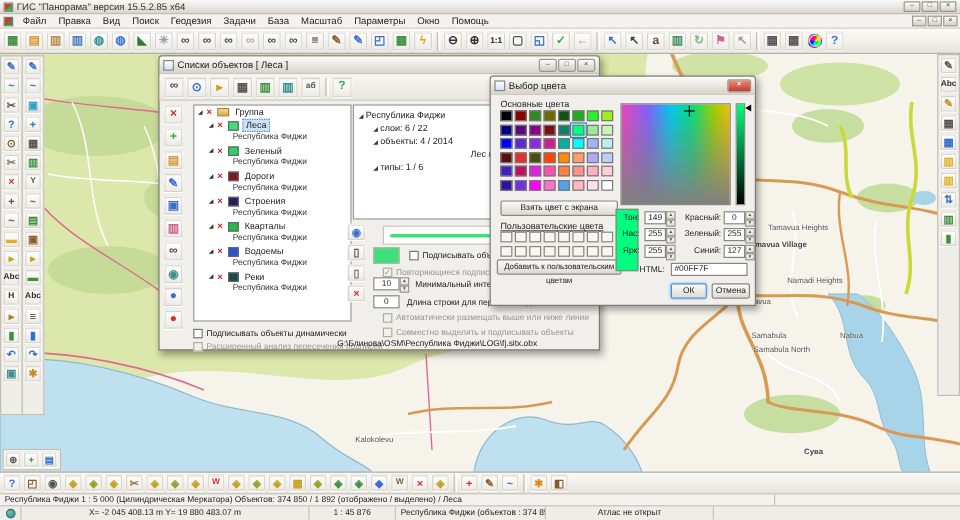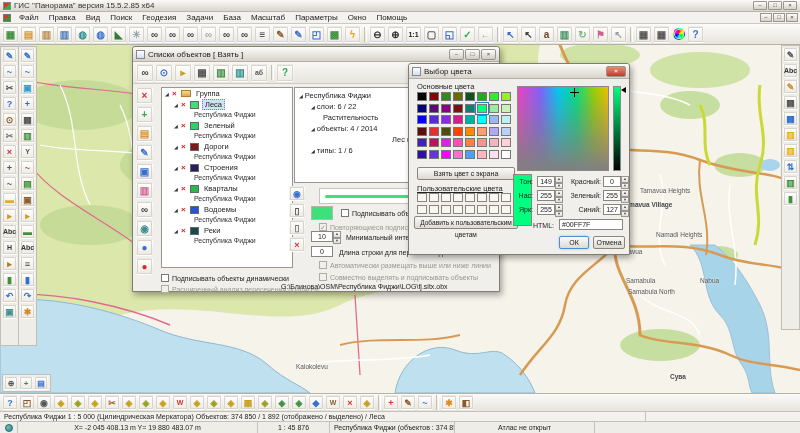--- a/index.html
+++ b/index.html
@@ -572,21 +572,21 @@
   <span class="sb-cell" style="width:240px; text-align:center;">X= -2 045 408.13 m      Y= 19 880 483.07 m</span>
   <span class="sb-cell" style="width:72px; text-align:center;">1 : 45 876</span>
   <span class="sb-cell" style="width:125px;">Республика Фиджи  (объектов : 374 850)</span>
   <span class="sb-cell" style="width:140px; text-align:center;">Атлас не открыт</span>
   <span class="sb-cell" style="flex:1; border-right:none;"></span>
 </div>
 
 <div class="dlg" id="dlg-objects">
   <div class="dlg-title">
     <span class="ico"></span>
-    <span style="flex:1">Списки объектов  [ Взять ]</span>
+    <span style="flex:1">Списки объектов  [ Леса ]</span>
     <span style="display:flex">
         <span class="dlg-btn"><span style="color: rgb(68, 68, 68);">–</span></span>
         <span class="dlg-btn"><span style="color: rgb(68, 68, 68);">□</span></span>
         <span class="dlg-btn"><span style="color: rgb(68, 68, 68);">×</span></span>
       </span>
   </div>
   <div class="dlg-toolbar">
       <span class="tile">
         <span style="color: rgb(68, 68, 68);">∞</span>
       </span>
@@ -701,21 +701,20 @@
         <span class="rx">×</span>
         <span class="sw" style="background: rgb(23, 75, 75);"></span>
         <span class="lbl">Реки</span>
       </div>
       <div class="tsub">Республика Фиджи</div>
     </div>
 
   <div class="panel" id="info-panel">
       <div class="irow" style="padding-left: 4px;"><span class="arr">◢</span><span>Республика Фиджи</span></div>
       <div class="irow" style="padding-left: 16px;"><span class="arr">◢</span><span>слои: 6 / 22</span></div>
-      <div class="irow" style="padding-left: 28px;"><span>Растительность</span></div>
       <div class="irow" style="padding-left: 16px;"><span class="arr">◢</span><span>объекты: 4 / 2014</span></div>
       <div class="irow" style="padding-left: 28px; text-align: right;"><span>Лес густой высокий</span></div>
       <div class="irow" style="padding-left: 16px;"><span class="arr">◢</span><span>типы: 1 / 6</span></div>
     </div>
 
   <div id="ctl-strip">
       <span class="tile">
         <span style="color: rgb(58, 111, 208);">◉</span>
       </span>
       <span class="tile">

